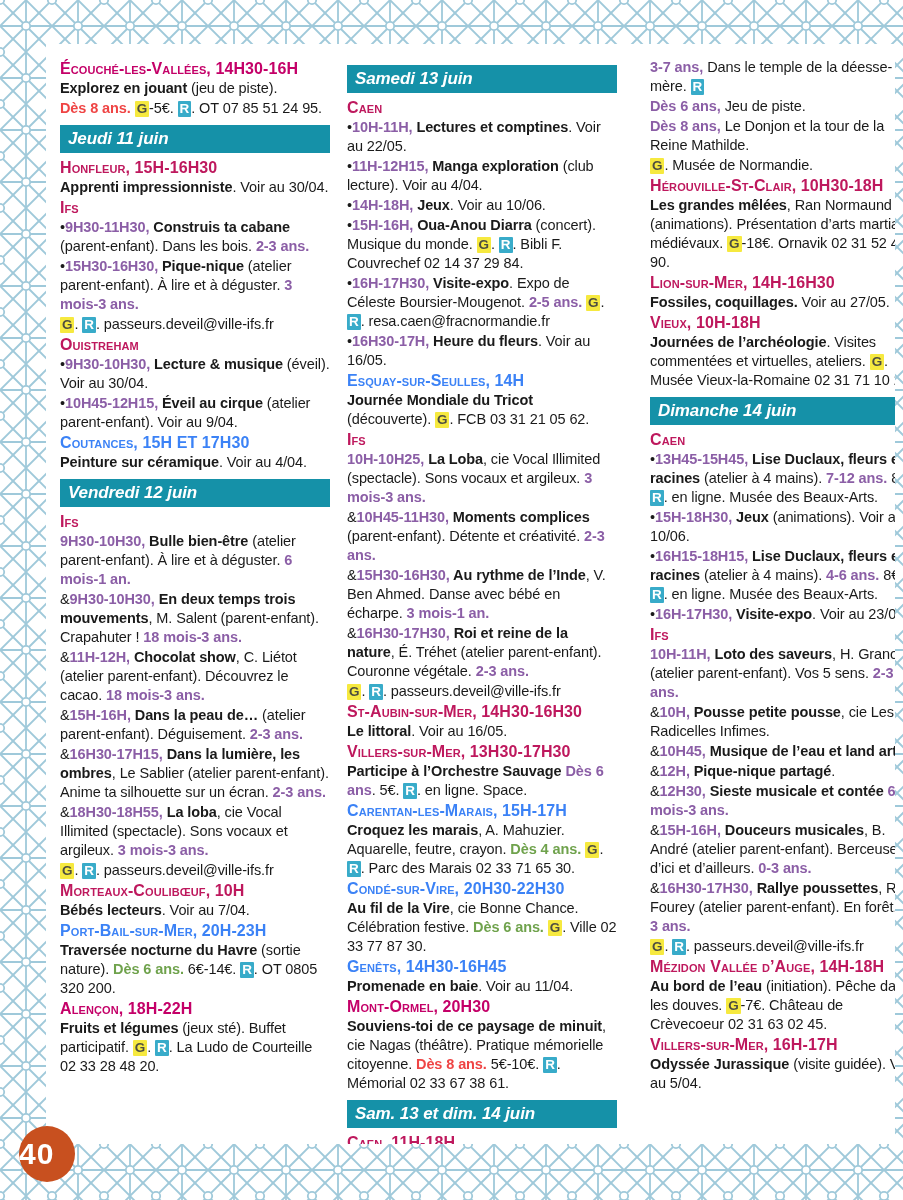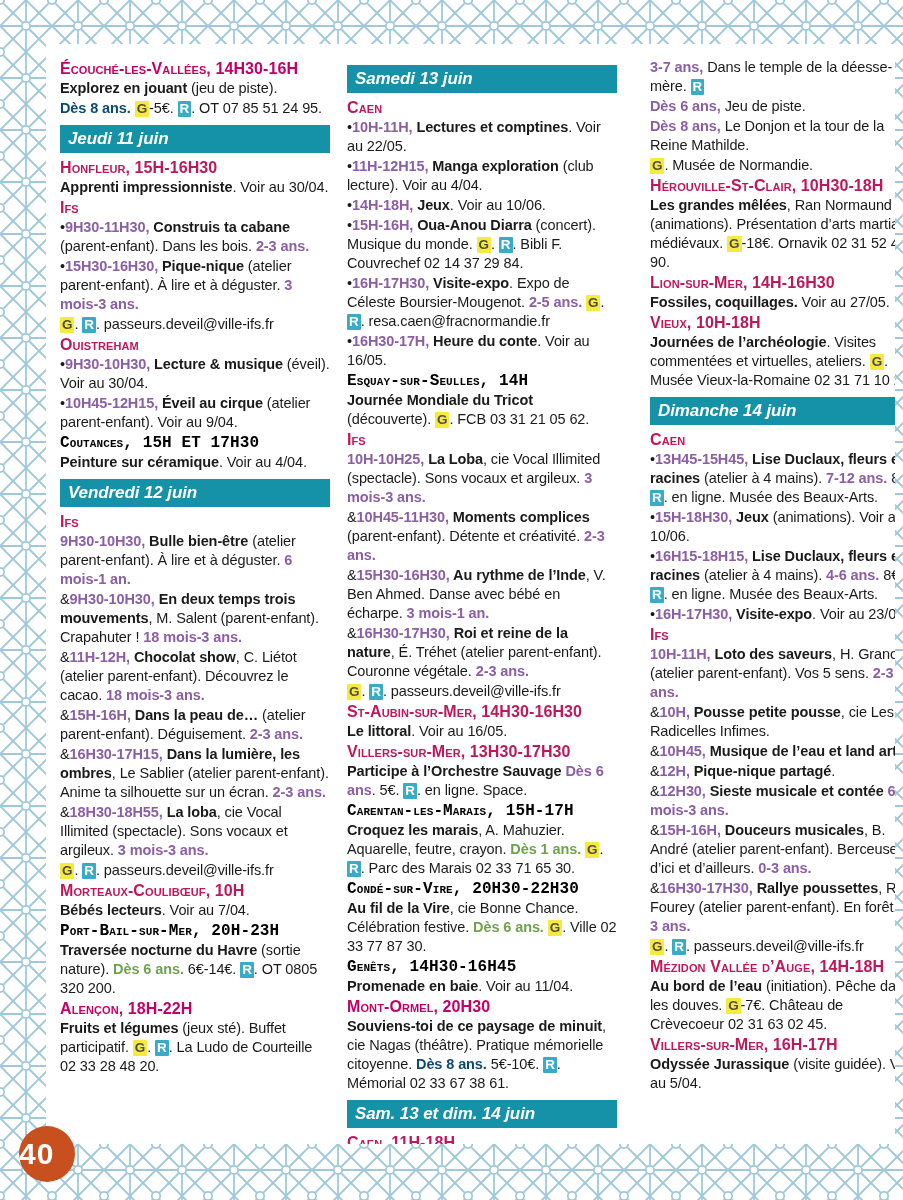--- a/index.html
+++ b/index.html
@@ -18,32 +18,32 @@
        font-size:14.5px;line-height:19px;letter-spacing:-0.1px;}
   .col1{left:14px;}
   .col2{left:301px;}
   .col3{left:604px;}
   .p{margin:0 0 1px 0;}
   .venue{
     font-weight:bold;font-variant:small-caps;
     font-size:16px;line-height:20px;margin:1px 0 0 0;letter-spacing:0.1px;
   }
   .c-p{color:#be185d;}
-  .c-g{color:#000000;font-family:Liberation Mono, monospace;}
+  .c-g{color:#3b82f6;}
   .c-m{color:#c40068;}
   .bar{
     background:#1591a8;color:#ffffff;font-weight:bold;font-style:italic;
     font-size:17px;line-height:19px;padding:4px 19px 5px 8px;margin:7px 0 5px 0;
   }
   .s-b{font-weight:bold;}
   .s-n{}
   .s-tm{color:#8b5ea6;font-weight:bold;}
   .s-ap{color:#8b5ea6;font-weight:bold;}
   .s-ag{color:#6fa24c;font-weight:bold;}
-  .s-am{color:#0c4a6e;font-weight:bold;}
+  .s-am{color:#ef4444;font-weight:bold;}
   .chip{display:inline-block;font-weight:bold;padding:0 2px;border-radius:1px;
         font-size:13.5px;line-height:16px;}
   .chip-g{background:#f6e93f;color:#4d4d40;}
   .chip-r{background:#38abc9;color:#ffffff;}
   .page-badge{
     position:absolute;left:19px;top:1126px;width:56px;height:56px;z-index:2;
     background:#c8501f;border-radius:50%;
     color:#ffffff;font-weight:bold;font-size:30px;line-height:56px;text-align:left;
     letter-spacing:1px;
   }
@@ -106,35 +106,35 @@
       <p class="p"><span class="s-b">Fruits et légumes</span><span class="s-n"> (jeux sté). Buffet participatif. </span><span class="chip chip-g">G</span><span class="s-n">. </span><span class="chip chip-r">R</span><span class="s-n">. La Ludo de Courteille 02 33 28 48 20.</span></p>
     </div>
   <div class="col col2">
       <div class="bar">Samedi 13 juin</div>
       <div class="venue c-p">Caen</div>
       <p class="p"><span class="s-n">•</span><span class="s-tm">10H-11H, </span><span class="s-b">Lectures et comptines</span><span class="s-n">. Voir au 22/05.</span></p>
       <p class="p"><span class="s-n">•</span><span class="s-tm">11H-12H15, </span><span class="s-b">Manga exploration</span><span class="s-n"> (club lecture). Voir au 4/04.</span></p>
       <p class="p"><span class="s-n">•</span><span class="s-tm">14H-18H, </span><span class="s-b">Jeux</span><span class="s-n">. Voir au 10/06.</span></p>
       <p class="p"><span class="s-n">•</span><span class="s-tm">15H-16H, </span><span class="s-b">Oua-Anou Diarra</span><span class="s-n"> (concert). Musique du monde. </span><span class="chip chip-g">G</span><span class="s-n">. </span><span class="chip chip-r">R</span><span class="s-n">. Bibli F. Couvrechef 02 14 37 29 84.</span></p>
       <p class="p"><span class="s-n">•</span><span class="s-tm">16H-17H30, </span><span class="s-b">Visite-expo</span><span class="s-n">. Expo de Céleste Boursier-Mougenot. </span><span class="s-ap">2-5 ans.</span><span class="s-n"> </span><span class="chip chip-g">G</span><span class="s-n">. </span><span class="chip chip-r">R</span><span class="s-n">. resa.caen@fracnormandie.fr</span></p>
-      <p class="p"><span class="s-n">•</span><span class="s-tm">16H30-17H, </span><span class="s-b">Heure du conte</span><span class="s-n">. Voir au 16/05.</span></p>
+      <p class="p"><span class="s-n">•</span><span class="s-tm">16H30-17H, </span><span class="s-b">Heure du fleurs</span><span class="s-n">. Voir au 16/05.</span></p>
       <div class="venue c-g">Esquay-sur-Seulles, 14H</div>
       <p class="p"><span class="s-b">Journée Mondiale du Tricot</span><span class="s-n"> (découverte). </span><span class="chip chip-g">G</span><span class="s-n">. FCB 03 31 21 05 62.</span></p>
       <div class="venue c-p">Ifs</div>
       <p class="p"><span class="s-tm">10H-10H25, </span><span class="s-b">La Loba</span><span class="s-n">, cie Vocal Illimited (spectacle). Sons vocaux et argileux. </span><span class="s-ap">3 mois-3 ans.</span></p>
       <p class="p"><span class="s-n">&amp;</span><span class="s-tm">10H45-11H30, </span><span class="s-b">Moments complices</span><span class="s-n"> (parent-enfant). Détente et créativité. </span><span class="s-ap">2-3 ans.</span></p>
       <p class="p"><span class="s-n">&amp;</span><span class="s-tm">15H30-16H30, </span><span class="s-b">Au rythme de l’Inde</span><span class="s-n">, V. Ben Ahmed. Danse avec bébé en écharpe. </span><span class="s-ap">3 mois-1 an.</span></p>
       <p class="p"><span class="s-n">&amp;</span><span class="s-tm">16H30-17H30, </span><span class="s-b">Roi et reine de la nature</span><span class="s-n">, É. Tréhet (atelier parent-enfant). Couronne végétale. </span><span class="s-ap">2-3 ans.</span></p>
       <p class="p"><span class="chip chip-g">G</span><span class="s-n">. </span><span class="chip chip-r">R</span><span class="s-n">. passeurs.deveil@ville-ifs.fr</span></p>
       <div class="venue c-p">St-Aubin-sur-Mer, 14H30-16H30</div>
       <p class="p"><span class="s-b">Le littoral</span><span class="s-n">. Voir au 16/05.</span></p>
       <div class="venue c-p">Villers-sur-Mer, 13H30-17H30</div>
       <p class="p"><span class="s-b">Participe à l’Orchestre Sauvage</span><span class="s-n"> </span><span class="s-ap">Dès 6 ans</span><span class="s-n">. 5€. </span><span class="chip chip-r">R</span><span class="s-n">. en ligne. Space.</span></p>
       <div class="venue c-g">Carentan-les-Marais, 15H-17H</div>
-      <p class="p"><span class="s-b">Croquez les marais</span><span class="s-n">, A. Mahuzier. Aquarelle, feutre, crayon. </span><span class="s-ag">Dès 1 ans.</span><span class="s-n"> </span><span class="chip chip-g">G</span><span class="s-n">. </span><span class="chip chip-r">R</span><span class="s-n">. Parc des Marais 02 33 71 65 30.</span></p>
+      <p class="p"><span class="s-b">Croquez les marais</span><span class="s-n">, A. Mahuzier. Aquarelle, feutre, crayon. </span><span class="s-ag">Dès 4 ans.</span><span class="s-n"> </span><span class="chip chip-g">G</span><span class="s-n">. </span><span class="chip chip-r">R</span><span class="s-n">. Parc des Marais 02 33 71 65 30.</span></p>
       <div class="venue c-g">Condé-sur-Vire, 20H30-22H30</div>
       <p class="p"><span class="s-b">Au fil de la Vire</span><span class="s-n">, cie Bonne Chance. Célébration festive. </span><span class="s-ag">Dès 6 ans.</span><span class="s-n"> </span><span class="chip chip-g">G</span><span class="s-n">. Ville 02 33 77 87 30.</span></p>
       <div class="venue c-g">Genêts, 14H30-16H45</div>
       <p class="p"><span class="s-b">Promenade en baie</span><span class="s-n">. Voir au 11/04.</span></p>
       <div class="venue c-m">Mont-Ormel, 20H30</div>
       <p class="p"><span class="s-b">Souviens-toi de ce paysage de minuit</span><span class="s-n">, cie Nagas (théâtre). Pratique mémorielle citoyenne. </span><span class="s-am">Dès 8 ans.</span><span class="s-n"> 5€-10€. </span><span class="chip chip-r">R</span><span class="s-n">. Mémorial 02 33 67 38 61.</span></p>
       <div class="bar">Sam. 13 et dim. 14 juin</div>
       <div class="venue c-p">Caen, 11H-18H</div>
     </div>
   <div class="col col3">

